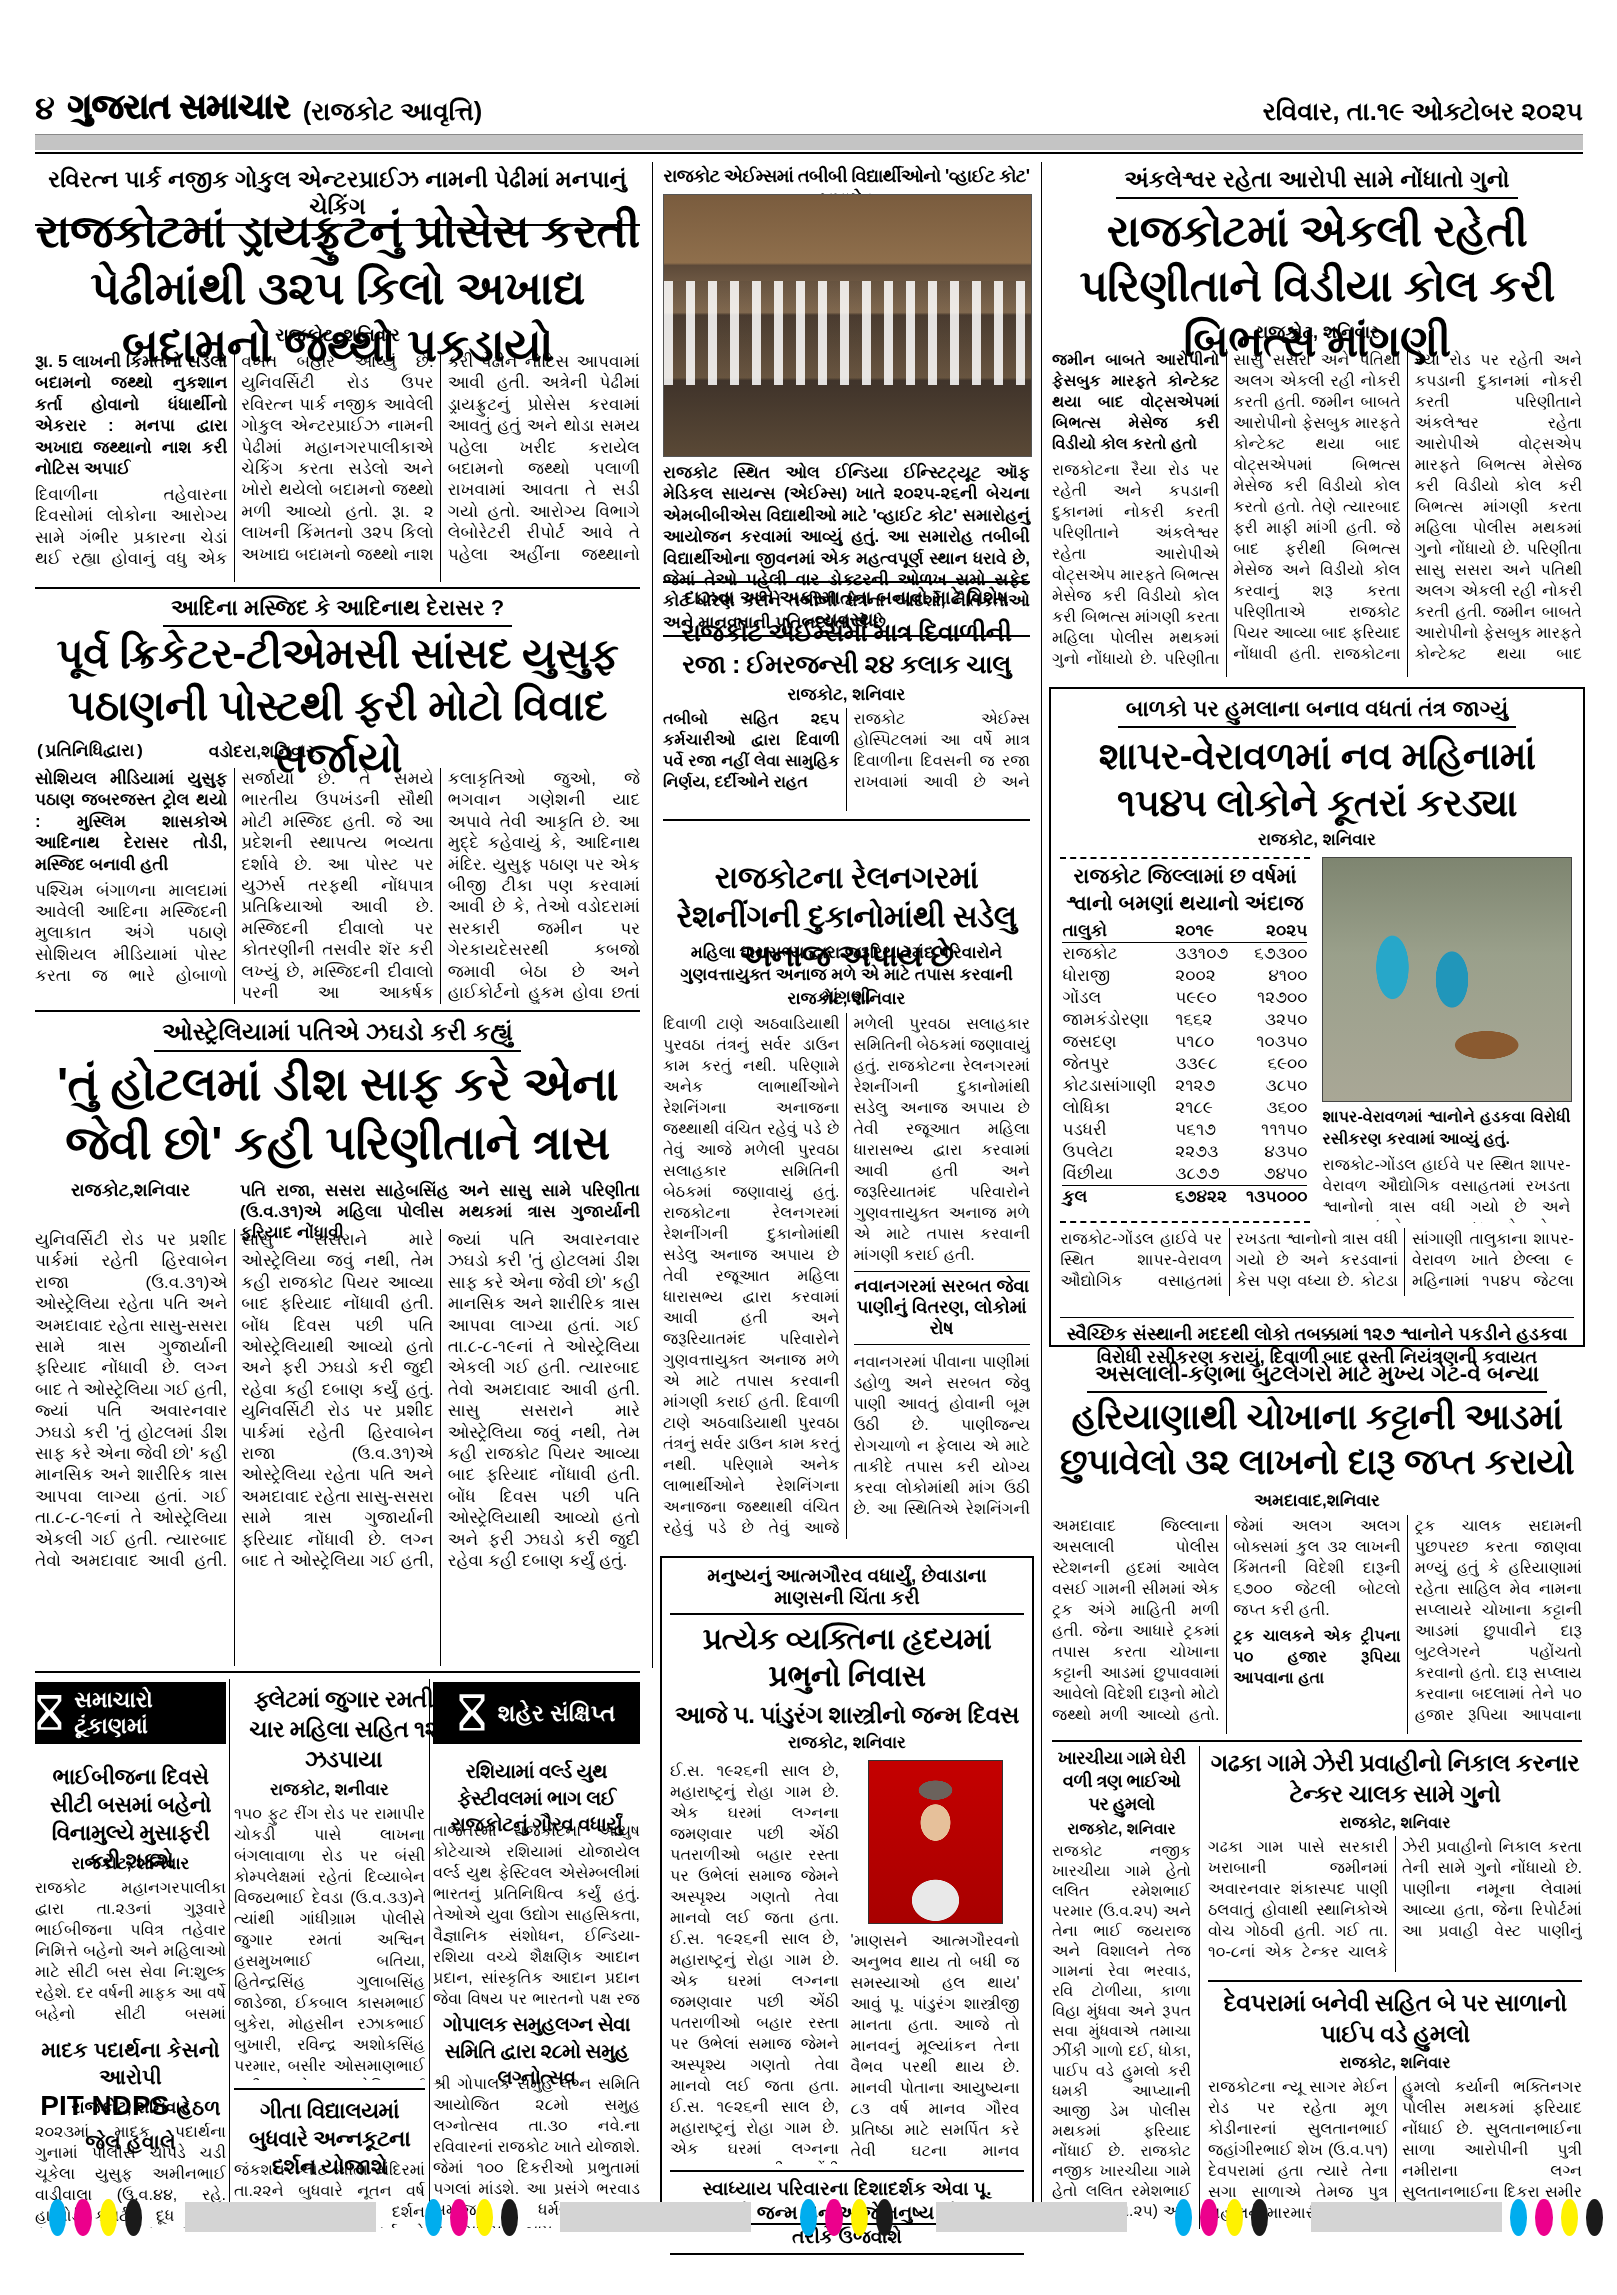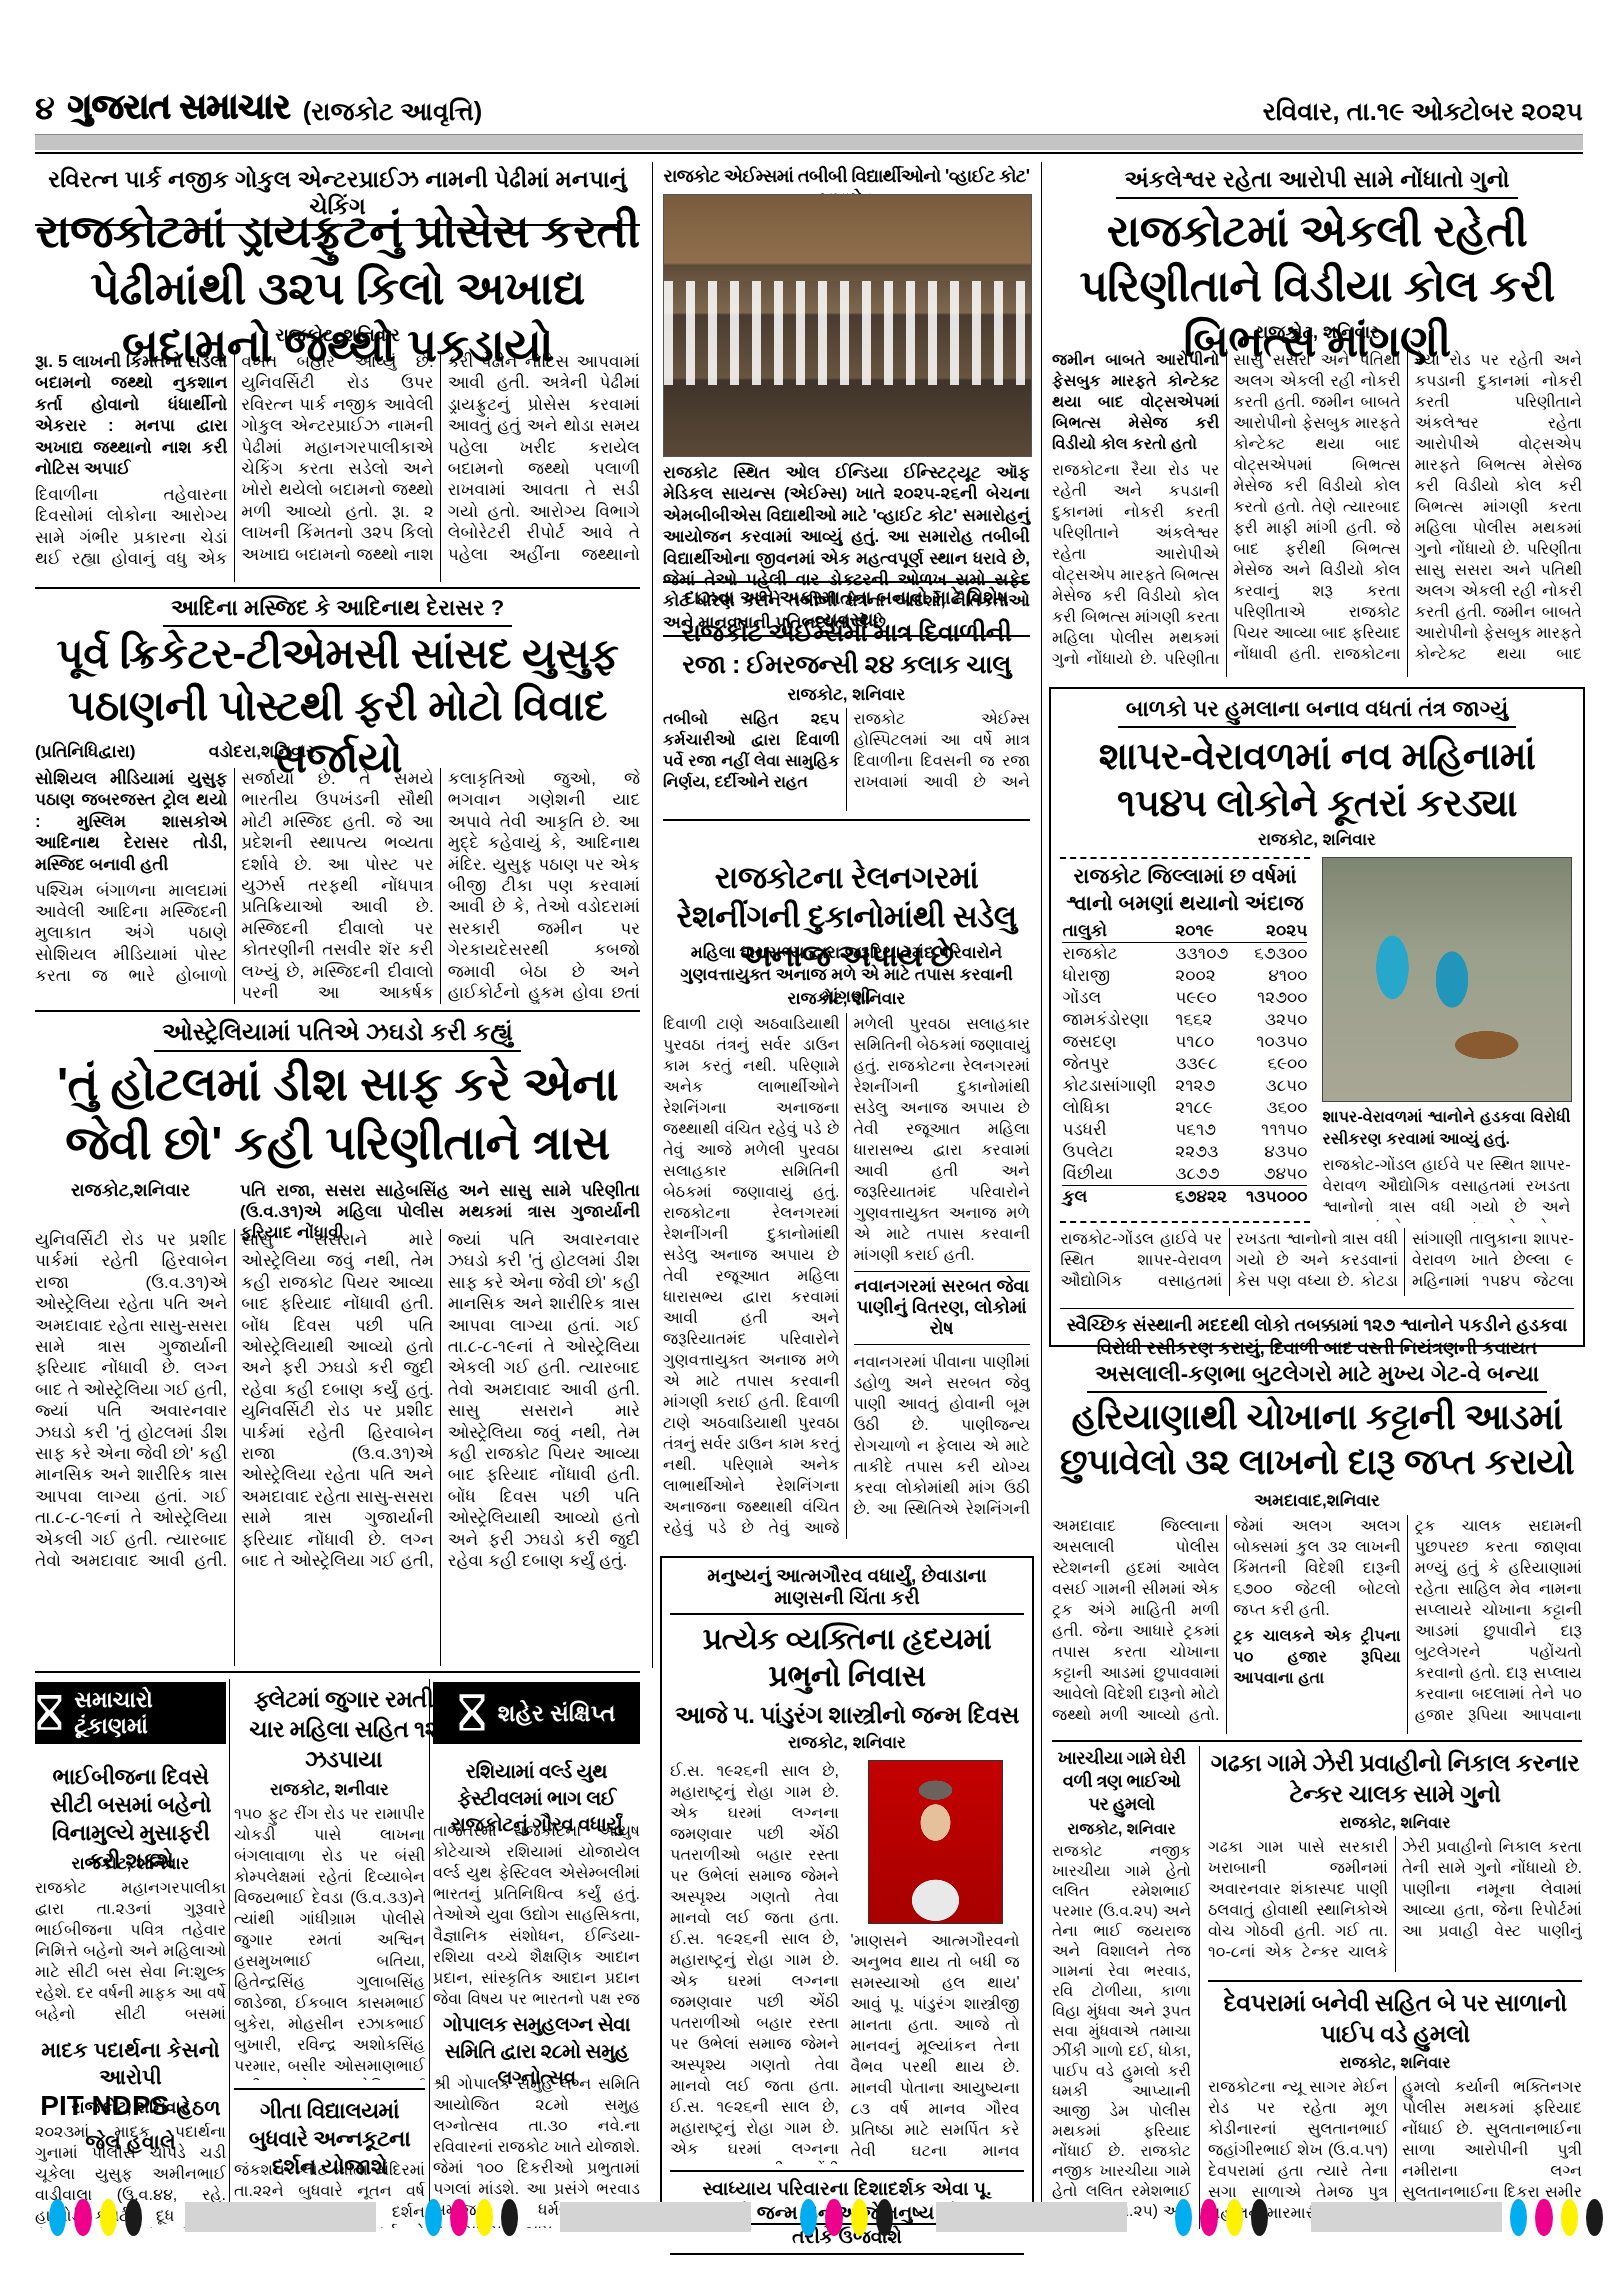--- a/index.html
+++ b/index.html
@@ -55,21 +55,21 @@
   <div class="abs byline" style="left:35px;top:325px;width:605px;">રાજકોટ, શનિવાર</div>
   <div class="abs body cols3" style="left:35px;top:351px;width:605px;height:231px;">
     <p class="deckp">રૂા. 5 લાખની કિંમતનો સડેલો બદામનો જથ્થો નુકશાન કર્તા હોવાનો ધંધાર્થીનો એકરાર : મનપા દ્વારા અખાદ્ય જથ્થાનો નાશ કરી નોટિસ અપાઈ</p>
     <p>દિવાળીના તહેવારના દિવસોમાં લોકોના આરોગ્ય સામે ગંભીર પ્રકારના ચેડાં થઈ રહ્યા હોવાનું વધુ એક વખત બહાર આવ્યું છે. યુનિવર્સિટી રોડ ઉપર રવિરત્ન પાર્ક નજીક આવેલી ગોકુલ એન્ટરપ્રાઈઝ નામની પેઢીમાં મહાનગરપાલીકાએ ચેકિંગ કરતા સડેલો અને ખોરો થયેલો બદામનો જથ્થો મળી આવ્યો હતો. રૂા. ૨ લાખની કિંમતનો ૩૨૫ કિલો અખાદ્ય બદામનો જથ્થો નાશ કરી પેઢીને નોટિસ આપવામાં આવી હતી. અત્રેની પેઢીમાં ડ્રાયફ્રુટનું પ્રોસેસ કરવામાં આવતું હતું અને થોડા સમય પહેલા ખરીદ કરાયેલ બદામનો જથ્થો પલાળી રાખવામાં આવતા તે સડી ગયો હતો. આરોગ્ય વિભાગે લેબોરેટરી રીપોર્ટ આવે તે પહેલા અહીંના જથ્થાનો નાશ કરાવ્યો હતો અને ખોરા થઈ ગયેલા બદામના જથ્થા બાબતે નોટિસ આપવામાં આવી હતી.</p>
   </div>
 
   <div class="abs hr" style="left:35px;top:587px;width:605px;height:1.7px;"></div>
   <div class="abs kicker" style="left:35px;top:595px;width:605px;font-size:22px;"><span>આદિના મસ્જિદ કે આદિનાથ દેરાસર ?</span></div>
   <div class="abs hl" style="left:35px;top:628px;width:605px;font-size:42px;line-height:52px;">પૂર્વ ક્રિકેટર-ટીએમસી સાંસદ યુસુફ પઠાણની પોસ્ટથી ફરી મોટો વિવાદ સર્જાયો</div>
   <div class="abs" style="left:35px;top:741px;width:605px;display:flex;font-size:17.3px;font-weight:bold;">
-    <span style="width:25%;">(પ્રતિનિધિદ્વારા)</span>
+    <span style="width:25%;font-family:Liberation Mono, monospace;">(પ્રતિનિધિદ્વારા)</span>
     <span style="width:25%;text-align:center;">વડોદરા,શનિવાર</span>
   </div>
   <div class="abs body cols3" style="left:35px;top:768px;width:605px;height:236px;">
     <p class="deckp">સોશિયલ મીડિયામાં યુસુફ પઠાણ જબરજસ્ત ટ્રોલ થયો : મુસ્લિમ શાસકોએ આદિનાથ દેરાસર તોડી, મસ્જિદ બનાવી હતી</p>
     <p>પશ્ચિમ બંગાળના માલદામાં આવેલી આદિના મસ્જિદની મુલાકાત અંગે પઠાણે સોશિયલ મીડિયામાં પોસ્ટ કરતા જ ભારે હોબાળો સર્જાયો છે. તે સમયે ભારતીય ઉપખંડની સૌથી મોટી મસ્જિદ હતી. જે આ પ્રદેશની સ્થાપત્ય ભવ્યતા દર્શાવે છે. આ પોસ્ટ પર યુઝર્સ તરફથી નોંધપાત્ર પ્રતિક્રિયાઓ આવી છે. મસ્જિદની દીવાલો પર કોતરણીની તસવીર શૅર કરી લખ્યું છે, મસ્જિદની દીવાલો પરની આ આકર્ષક કલાકૃતિઓ જુઓ, જે ભગવાન ગણેશની યાદ અપાવે તેવી આકૃતિ છે. આ મુદ્દે કહેવાયું કે, આદિનાથ મંદિર. યુસુફ પઠાણ પર એક બીજી ટીકા પણ કરવામાં આવી છે કે, તેઓ વડોદરામાં સરકારી જમીન પર ગેરકાયદેસરથી કબજો જમાવી બેઠા છે અને હાઈકોર્ટનો હુકમ હોવા છતાં જમીનનો કબ્જો છોડતા નથી.</p>
   </div>
 
   <div class="abs hr" style="left:35px;top:1010px;width:605px;height:1.7px;"></div>
   <div class="abs kicker" style="left:35px;top:1018px;width:605px;font-size:24px;"><span>ઓસ્ટ્રેલિયામાં પતિએ ઝઘડો કરી કહ્યું</span></div>
   <div class="abs hl" style="left:35px;top:1054px;width:605px;font-size:47px;line-height:59px;">'તું હોટલમાં ડીશ સાફ કરે એના જેવી છો' કહી પરિણીતાને ત્રાસ</div>
@@ -256,21 +256,21 @@
              background:
               radial-gradient(ellipse 52px 23px at 66% 77%, #8a5a30 60%, transparent 62%),
               radial-gradient(ellipse 26.6px 52px at 28% 45%, #27a7c9 60%, transparent 62%),
               radial-gradient(ellipse 26.6px 46px at 52% 50%, #2196ba 60%, transparent 62%),
               linear-gradient(180deg,#7e8570 0%,#9aa08b 40%,#a9a796 100%);"></div>
         <div class="caption" style="margin-top:4.6px;font-size:16px;">શાપર-વેરાવળમાં શ્વાનોને હડકવા વિરોધી રસીકરણ કરવામાં આવ્યું હતું.</div>
         <div class="body" style="font-size:16px;line-height:21px;height:69px;margin-top:4.6px;">રાજકોટ-ગોંડલ હાઈવે પર સ્થિત શાપર-વેરાવળ ઔદ્યોગિક વસાહતમાં રખડતા શ્વાનોનો ત્રાસ વધી ગયો છે અને કરડવાનાં કેસ પણ વધ્યા છે. કોટડા સાંગાણી તાલુકાના શાપર-વેરાવળ ખાતે છેલ્લા ૯ મહિનામાં ૧૫૪૫ જેટલા માણસોને કૂતરાં કરડવાની તેમજ બાળકો પર હુમલા કર્યાની ઘટનાઓ સામે આવતાં ધ્યાને લઈને રાજકોટ જિલ્લા પંચાયત દ્વારા હડકવા વિરોધી રસીકરણ અભિયાન શરૂ કરાયું હતું. જેમાં ગત તા.૫મીના રોજ ઉદ્ઘાટન કરવામાં આવ્યું છે. રાજકોટ જિલ્લાના ૫૯૮ ગ્રામ્ય વિસ્તારોમાં શ્વાનોની વસ્તી ગણતરી મુજબ છ વર્ષમાં શ્વાનો બમણાં થયાનો અંદાજ છે. ખૂંખાર શ્વાનો આંતરે વધી ગયા છે. આ અભિયાનમાં તબક્કાવાર કૂતરાઓને પકડીને તેનું ખસીકરણ તેમજ હડકવા વિરોધી રસીકરણ કરવામાં આવશે.</div>
       </div>
     </div>
     <div class="body cols3" style="height:68px;margin-top:5.8px;font-size:16px;line-height:21px;">રાજકોટ-ગોંડલ હાઈવે પર સ્થિત શાપર-વેરાવળ ઔદ્યોગિક વસાહતમાં રખડતા શ્વાનોનો ત્રાસ વધી ગયો છે અને કરડવાનાં કેસ પણ વધ્યા છે. કોટડા સાંગાણી તાલુકાના શાપર-વેરાવળ ખાતે છેલ્લા ૯ મહિનામાં ૧૫૪૫ જેટલા માણસોને કૂતરાં કરડવાની તેમજ બાળકો પર હુમલા કર્યાની ઘટનાઓ સામે આવતાં ધ્યાને લઈને રાજકોટ જિલ્લા પંચાયત દ્વારા હડકવા વિરોધી રસીકરણ અભિયાન શરૂ કરાયું હતું. જેમાં ગત તા.૫મીના રોજ ઉદ્ઘાટન કરવામાં આવ્યું છે. રાજકોટ જિલ્લાના ૫૯૮ ગ્રામ્ય વિસ્તારોમાં શ્વાનોની વસ્તી ગણતરી મુજબ છ વર્ષમાં શ્વાનો બમણાં થયાનો અંદાજ છે. ખૂંખાર શ્વાનો આંતરે વધી ગયા છે. આ અભિયાનમાં તબક્કાવાર કૂતરાઓને પકડીને તેનું ખસીકરણ તેમજ હડકવા વિરોધી રસીકરણ કરવામાં આવશે.</div>
-    <div class="b ctr" style="border-top:1.7px solid #000;margin-top:12px;padding-top:4.6px;font-size:18px;line-height:23px;">સ્વૈચ્છિક સંસ્થાની મદદથી લોકો તબક્કામાં ૧૨૭ શ્વાનોને પકડીને હડકવા વિરોધી રસીકરણ કરાયું, દિવાળી બાદ વસ્તી નિયંત્રણની કવાયત</div>
+    <div class="b ctr" style="border-top:1.7px solid #000;margin-top:21px;padding-top:4.6px;font-size:18px;line-height:23px;">સ્વૈચ્છિક સંસ્થાની મદદથી લોકો તબક્કામાં ૧૨૭ શ્વાનોને પકડીને હડકવા વિરોધી રસીકરણ કરાયું, દિવાળી બાદ વસ્તી નિયંત્રણની કવાયત</div>
   </div>
 
   <div class="abs kicker" style="left:1052px;top:1361px;width:530px;font-size:22px;"><span>અસલાલી-કણભા બુટલેગરો માટે મુખ્ય ગેટ-વે બન્યા</span></div>
   <div class="abs hl" style="left:1052px;top:1394px;width:530px;font-size:36px;line-height:45px;">હરિયાણાથી ચોખાના કટ્ટાની આડમાં છુપાવેલો ૩૨ લાખનો દારૂ જપ્ત કરાયો</div>
   <div class="abs byline" style="left:1052px;top:1491px;width:530px;font-size:17px;">અમદાવાદ,શનિવાર</div>
   <div class="abs body cols3" style="left:1052px;top:1515px;width:530px;height:219px;font-size:16px;line-height:21px;">
     <p>અમદાવાદ જિલ્લાના અસલાલી પોલીસ સ્ટેશનની હદમાં આવેલ વસઈ ગામની સીમમાં એક ટ્રક અંગે માહિતી મળી હતી. જેના આધારે ટ્રકમાં તપાસ કરતા ચોખાના કટ્ટાની આડમાં છુપાવવામાં આવેલો વિદેશી દારૂનો મોટો જથ્થો મળી આવ્યો હતો. જેમાં અલગ અલગ બોક્સમાં કુલ ૩૨ લાખની કિંમતની વિદેશી દારૂની ૬૭૦૦ જેટલી બોટલો જપ્ત કરી હતી.</p>
     <p class="deckp">ટ્રક ચાલકને એક ટ્રીપના ૫૦ હજાર રૂપિયા આપવાના હતા</p>
     <p>ટ્રક ચાલક સદામની પુછપરછ કરતા જાણવા મળ્યું હતું કે હરિયાણામાં રહેતા સાહિલ મેવ નામના સપ્લાયરે ચોખાના કટ્ટાની આડમાં છુપાવીને દારૂ બુટલેગરને પહોંચતો કરવાનો હતો. દારૂ સપ્લાય કરવાના બદલામાં તેને ૫૦ હજાર રૂપિયા આપવાના હતા. આ દારૂનો જથ્થો ઉતારવા માટે આવેલા બે વ્યક્તિઓની પણ પોલીસે ધરપકડ કરી હતી. ઉલ્લેખનીય છે કે અમદાવાદ શહેરમાં દારૂનો જથ્થો સપ્લાય કરવા અસલાલી, કણભા અને વિવેકાનંદનગર પોલીસ સ્ટેશનની હદના કેટલાંક ચોક્કસ વિસ્તારમાં બુટલેગરોની મીલીભગતથી ટ્રક અને કન્ટેઈનરમાંથી દારૂનો જથ્થો ખાલી કરીને અન્ય નાના વાહનોમાં મોટાપાયે શહેરમાં સપ્લાય કરવામાં આવે છે.</p>
 

